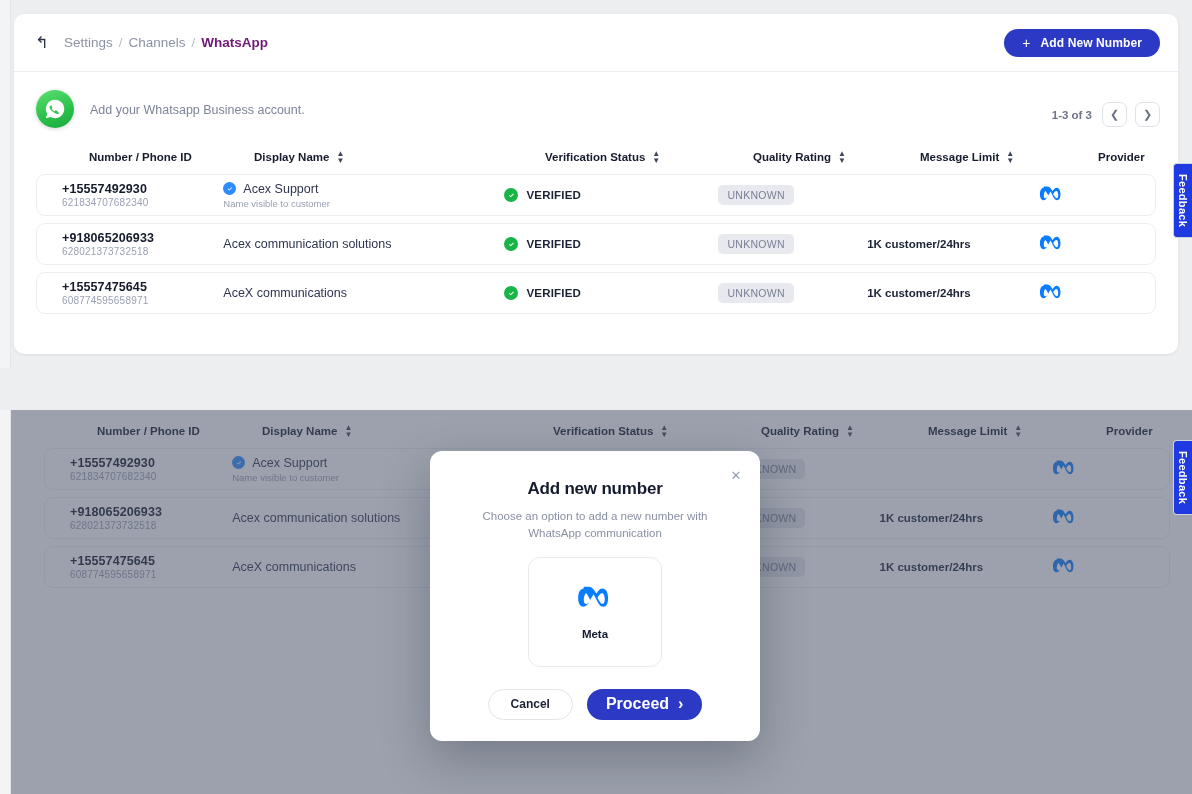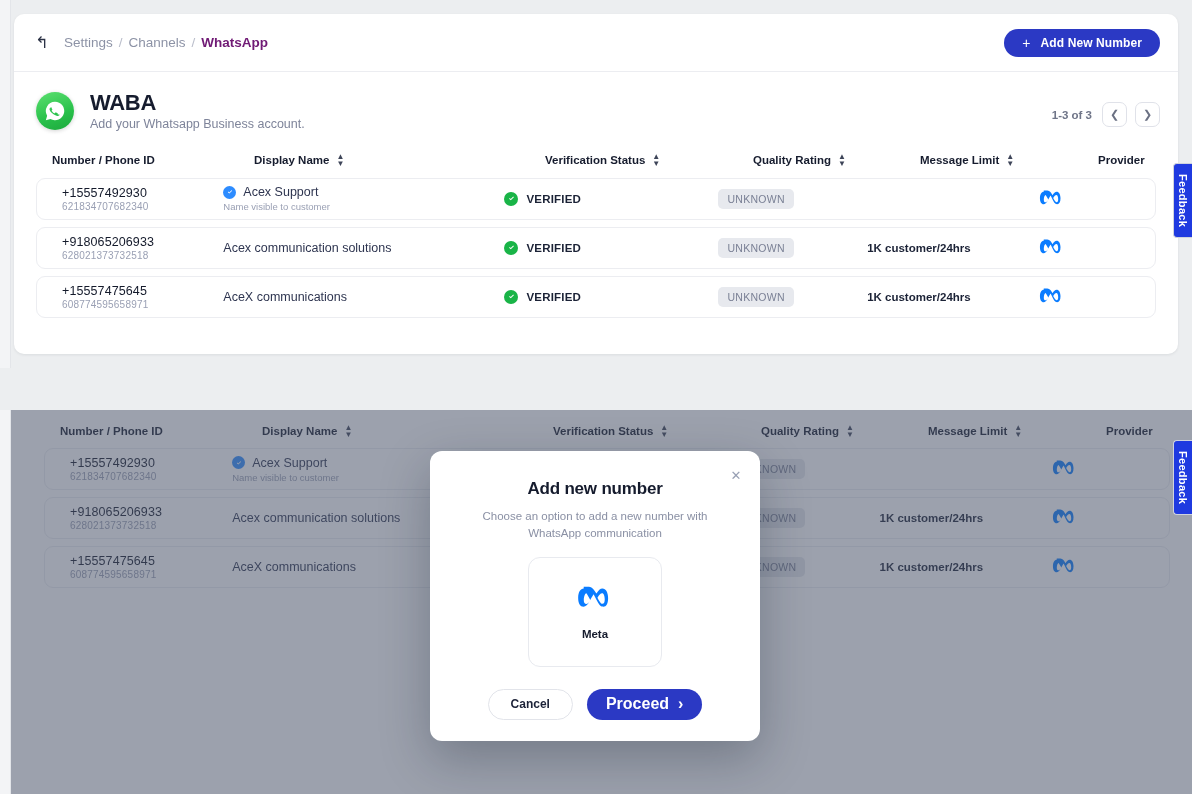--- a/index.html
+++ b/index.html
@@ -70,42 +70,42 @@
     background: #fff; color: #6b7183; font-size: 11px;
     display: flex; align-items: center; justify-content: center; cursor: pointer;
   }
 
   
   .thead { display: flex; padding: 16px 0 10px 0; }
   .th { font-size: 11.5px; font-weight: 700; color: #161c2e; display: flex; align-items: center; gap: 7px; padding-left: 48px; }
   .sort { font-size: 10px; color: #3d4458; line-height: .9; display: inline-flex; flex-direction: column; cursor: pointer; }
   .sort i { font-style: normal; font-size: 8px; }
 
-  .c1 { width: 192px; padding-left: 38px; }
+  .c1 { width: 192px; padding-left: 75px; }
   .c2 { width: 291px; }
   .c3 { width: 208px; }
   .c4 { width: 167px; }
   .c5 { width: 178px; }
   .c6 { width: 120px; }
 
   .rows { padding: 0 22px; }
   .row {
     display: flex; align-items: center; height: 42px;
     background: #fff; border: 1px solid #ecedf1; border-radius: 9px;
     margin-bottom: 7px;
   }
   .rc { display: flex; align-items: center; }
   .rc1 { width: 192px; padding-left: 25px; flex-direction: column; align-items: flex-start; }
   .rc2 { width: 291px; flex-direction: column; align-items: flex-start; }
   .rc3 { width: 208px; }
   .rc4 { width: 167px; padding-left: 13px; }
   .rc5 { width: 178px; }
   .rc6 { width: 120px; }
 
-  .num { font-size: 12.5px; font-weight: 400; color: #141a2b; letter-spacing: .1px; text-align: right; }
+  .num { font-size: 12.5px; font-weight: 700; color: #141a2b; letter-spacing: .1px; text-align: right; }
   .pid { font-size: 10px; color: #9aa0b4; margin-top: 1px; letter-spacing: .2px; }
   .dname { font-size: 12.5px; color: #2e3550; display: flex; align-items: center; gap: 7px; }
   .dsub { font-size: 9.5px; color: #9aa0b4; margin-top: 2px; }
   .verified-badge { width: 13px; height: 13px; border-radius: 50%; background: #2d8cff; display:inline-flex; align-items:center; justify-content:center; flex:none; }
   .verified-badge svg { width: 8px; height: 8px; }
   .vstat { font-size: 11.5px; color: #1b2236; font-weight: 600; display: flex; align-items: center; gap: 8px; letter-spacing: .2px; }
   .vdot { width: 14px; height: 14px; border-radius: 50%; background: #19b447; display: inline-flex; align-items: center; justify-content: center; flex: none; }
   .vdot svg { width: 9px; height: 9px; }
   .pill { background: #e7e9ee; color: #7a8095; font-size: 10.5px; border-radius: 5px; padding: 4px 9px; letter-spacing: .3px; }
   .mlim { font-size: 11.5px; color: #1b2236; font-weight: 600; }
@@ -182,21 +182,20 @@
         </button>
       </div>
 
       <div class="waba">
         <div class="wa-logo">
           <svg viewBox="0 0 24 24" fill="#fff">
               <path d="M12 2a10 10 0 00-8.6 15.06L2 22l5.1-1.33A10 10 0 1012 2zm5.1 14.1c-.22.62-1.3 1.2-1.8 1.24-.46.05-1.04.07-1.68-.1a14.2 14.2 0 01-5.3-3.37A6.1 6.1 0 016 10.3c0-1.1.56-1.66.77-1.9.2-.22.45-.28.6-.28h.43c.14 0 .33-.5.51.4.2.45.65 1.6.71 1.72.06.11.1.25.02.4-.07.16-.11.25-.22.39l-.33.38c-.1.11-.22.23-.1.45.13.22.56.93 1.2 1.5.83.74 1.52.97 1.74 1.08.22.11.35.1.48-.06l.69-.8c.15-.19.3-.15.5-.08.2.07 1.3.61 1.52.72.22.11.37.17.42.26.06.1.06.52-.16 1.13z"></path>
             </svg>
         </div>
         <div class="waba-txt">
-          <div class="waba-title">WABA</div>
           <div class="waba-sub">Add your Whatsapp Business account.</div>
         </div>
         <div class="pager">
           <span class="pager-label">1-3 of 3</span>
           <div class="pg-btn">❮</div>
           <div class="pg-btn">❯</div>
         </div>
       </div>
 
       <div class="thead">

